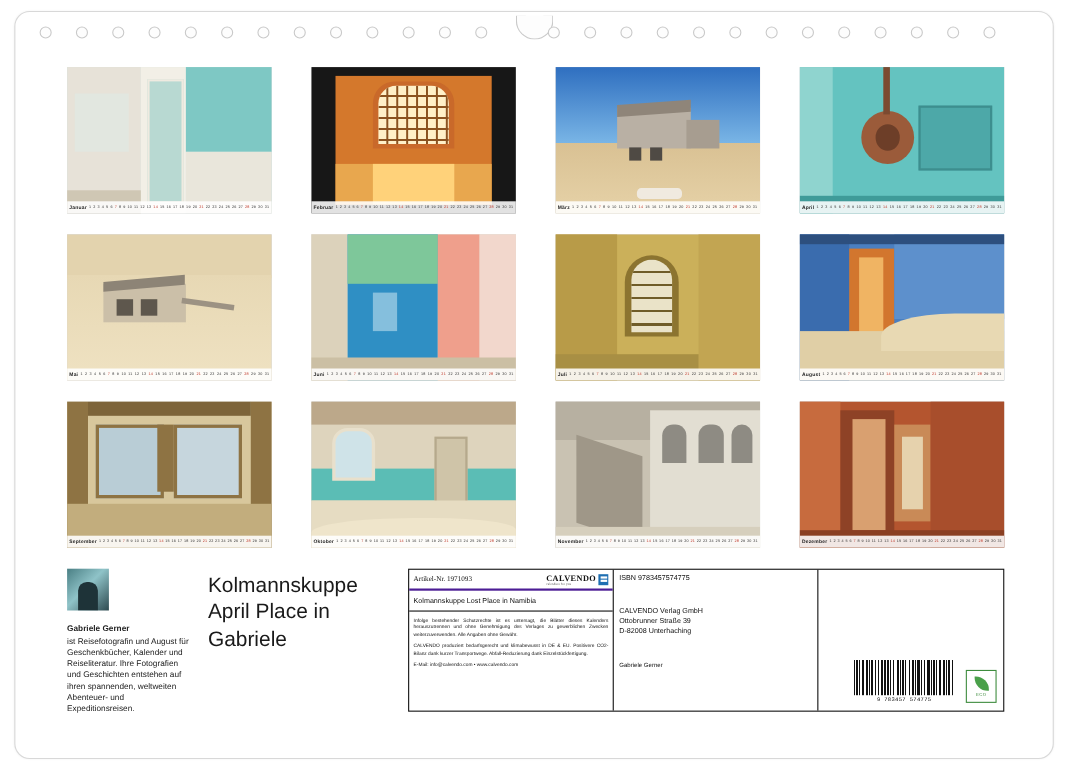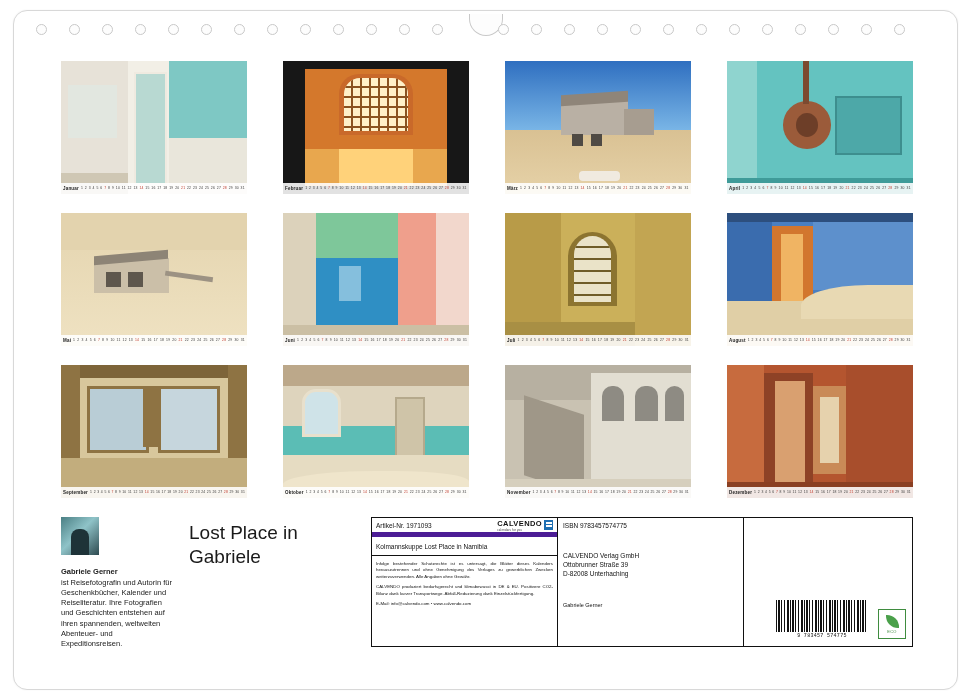--- a/index.html
+++ b/index.html
@@ -194,28 +194,29 @@
   }
   .col-left {
     width: 186px;
     border-right: 1px solid #111;
     box-sizing: border-box;
     display: flex;
     flex-direction: column;
   }
   .cell-article {
     height: 19px;
-    border-bottom: 5px solid #4c1d95;
+    border-bottom: 2px solid #4c1d95;
     display: flex;
     align-items: center;
     justify-content: space-between;
     padding: 0 4px;
     box-sizing: border-box;
     font-size: 6.5px;
     color: #111;
+    font-family: Liberation Serif, serif;
   }
   .calvendo-logo {
     display: flex;
     align-items: center;
     gap: 2px;
   }
   .calvendo-logo .word {
     font-size: 7.5px;
     letter-spacing: 0.4px;
     color: #111;
@@ -945,26 +946,27 @@
             </span>
           </div>
         </div>
       </div>
 
     <div class="footer">
 
       <div class="author-block">
         <div class="author-photo"></div>
         <div class="author-name">Gabriele Gerner</div>
-        <div class="author-bio">ist Reisefotografin und Autorin für Geschenkbücher, Kalender und Reiseliteratur. Ihre Fotografien und Geschichten entstehen auf ihren spannenden, weltweiten Abenteuer- und Expeditionsreisen.</div>
+        <div class="author-bio">ist Reisefotografin und August für Geschenkbücher, Kalender und Reiseliteratur. Ihre Fotografien und Geschichten entstehen auf ihren spannenden, weltweiten Abenteuer- und Expeditionsreisen.</div>
       </div>
 
       <div class="title-block">
         <div class="cal-title" id="titleLines">
-            <div>Lost Place in</div>
+            <div>Kolmannskuppe</div>
+            <div>April Place in</div>
             <div>Gabriele</div>
           </div>
       </div>
 
       <div class="imprint">
         <div class="col-left">
           <div class="cell-article">
             <span id="articleText">Artikel-Nr. 1971093</span>
             <span class="calvendo-logo">
               <span class="word">

